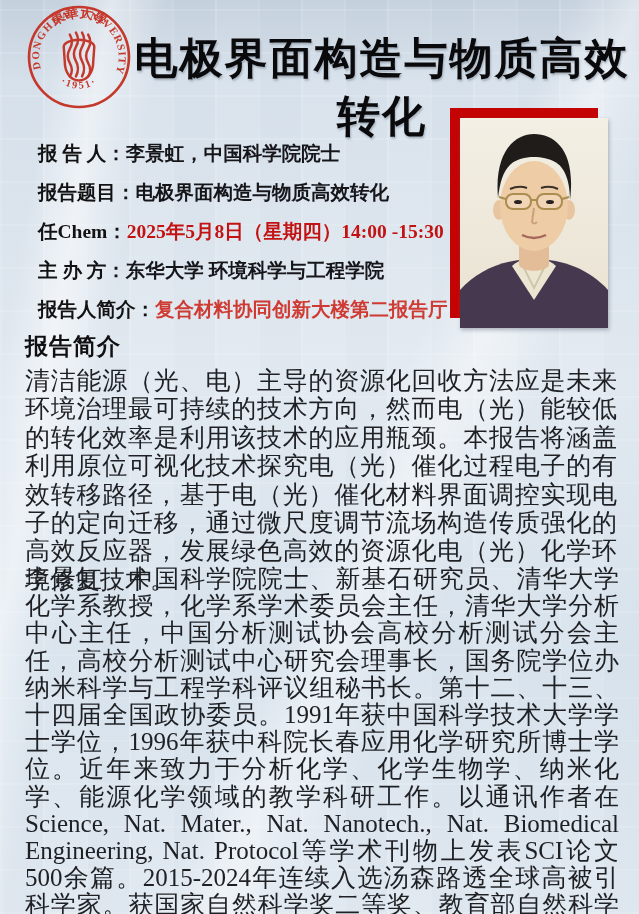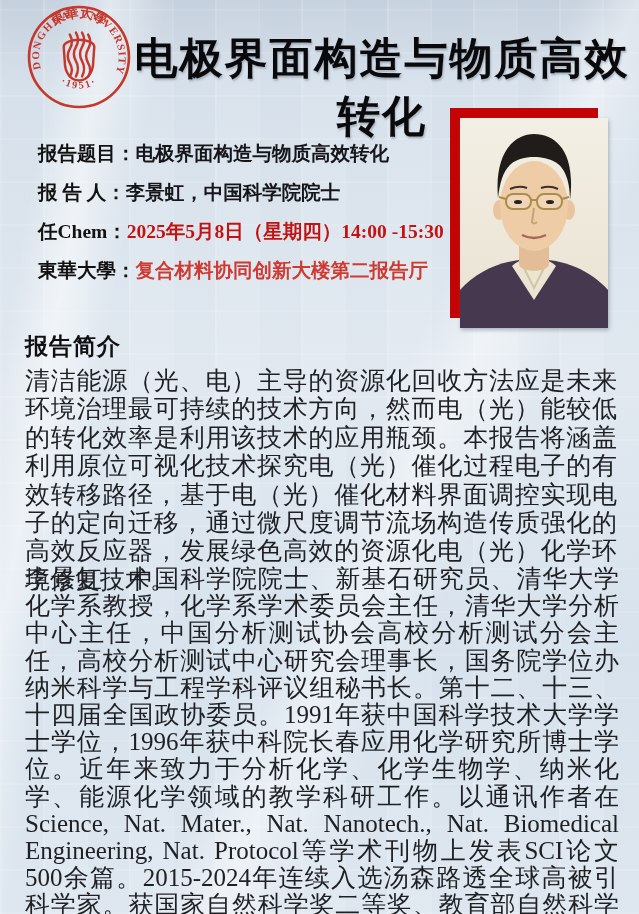--- a/index.html
+++ b/index.html
@@ -85,24 +85,25 @@
         <path d="M48,27 q4,7 0,14 q-4,7 0,14 q4,7 0,15"></path>
         <path d="M54,27 q4,7 0,14 q-4,7 0,14 q4,7 0,15"></path>
         <path d="M60,29 q4,7 0,14 q-4,7 0,14 q4,7 0,13"></path>
       </g>
     </svg>
   </div>
 
   <h1 class="title">电极界面构造与物质高效转化</h1>
 
   <section class="info">
+    <div class="info-row"><span class="info-label">报 告 人：</span><span class="info-value">李景虹，中国科学院院士</span></div>
     <div class="info-row"><span class="info-label">报告题目：</span><span class="info-value">电极界面构造与物质高效转化</span></div>
-    <div class="info-row"><span class="info-label">报 告 人：</span><span class="info-value">李景虹，中国科学院院士</span></div>
     <div class="info-row"><span class="info-label">任Chem：</span><span class="info-value red-bold">2025年5月8日（星期四）14:00 -15:30</span></div>
-    <div class="info-row"><span class="info-label">東華大學：</span><span class="info-value red">复合材料协同创新大楼第二报告厅</span></div>
+    <div class="info-row"><span class="info-label">主 办 方：</span><span class="info-value">东华大学 环境科学与工程学院</span></div>
+    <div class="info-row"><span class="info-label">报告人简介：</span><span class="info-value red">复合材料协同创新大楼第二报告厅</span></div>
   </section>
 
   <div class="photo-frame"></div>
   <div class="photo">
     <svg viewBox="0 0 148 210">
       <defs>
         <linearGradient id="pbg" x1="0" y1="0" x2="0" y2="1">
           <stop offset="0" stop-color="#f3efe4"></stop>
             <stop offset="1" stop-color="#e9e2d2"></stop>
         </linearGradient>

